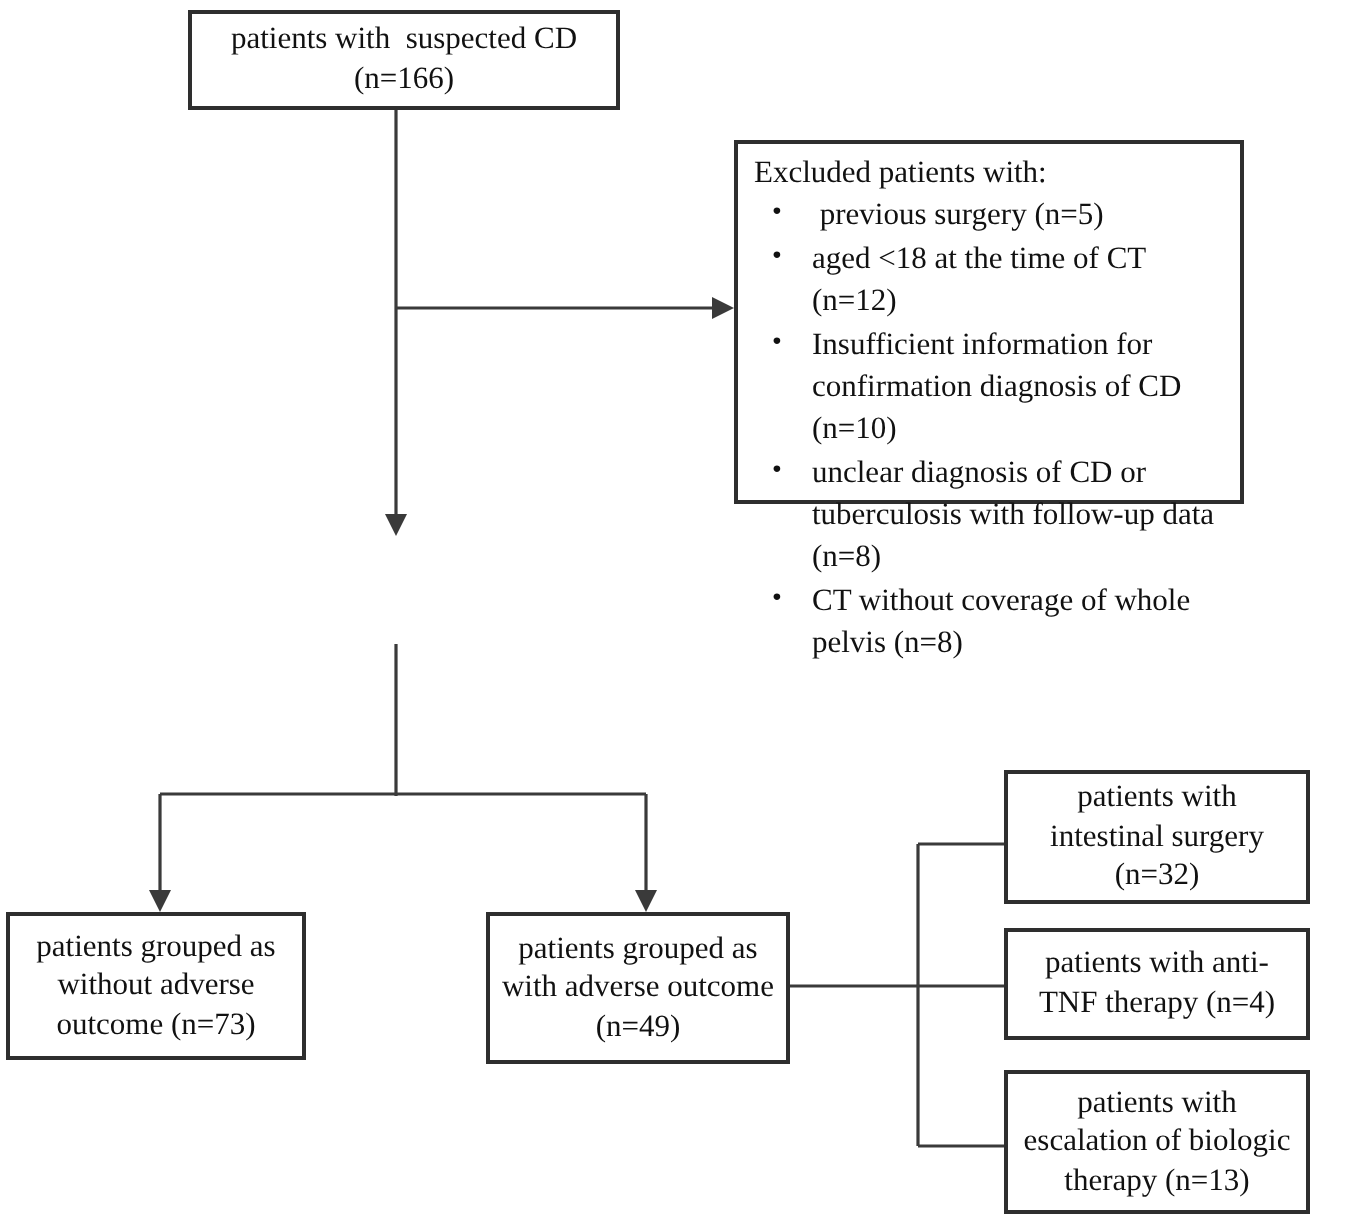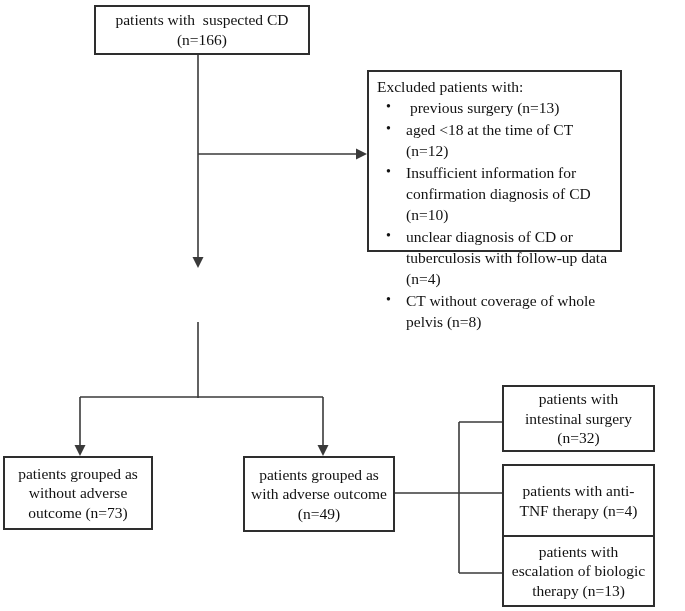--- a/index.html
+++ b/index.html
@@ -92,33 +92,33 @@
   <div class="box" style="left:94px;top:5px;width:216px;height:50px;">
     <div class="txt">patients with  suspected CD
 (n=166)</div>
   </div>
 
   <div class="box excluded" style="left:367px;top:70px;width:255px;height:182px;">
     <p class="title">Excluded patients with:</p>
     <ul>
       <li>
         <span class="bullet">•</span>
-        <span class="item-text"> previous surgery (n=13)</span>
+        <span class="item-text"> previous surgery (n=5)</span>
       </li>
       <li>
         <span class="bullet">•</span>
         <span class="item-text">aged &lt;18 at the time of CT (n=12)</span>
       </li>
       <li>
         <span class="bullet">•</span>
         <span class="item-text">Insufficient information for confirmation diagnosis of CD (n=10)</span>
       </li>
       <li>
         <span class="bullet">•</span>
-        <span class="item-text">unclear diagnosis of CD or tuberculosis with follow-up data (n=4)</span>
+        <span class="item-text">unclear diagnosis of CD or tuberculosis with follow-up data (n=8)</span>
       </li>
       <li>
         <span class="bullet">•</span>
         <span class="item-text">CT without coverage of whole pelvis (n=8)</span>
       </li>
     </ul>
   </div>
 
 
   <div class="box" style="left:3px;top:456px;width:150px;height:74px;">
@@ -132,21 +132,21 @@
 with adverse outcome
 (n=49)</div>
   </div>
 
   <div class="box" style="left:502px;top:385px;width:153px;height:67px;">
     <div class="txt">patients with
 intestinal surgery
 (n=32)</div>
   </div>
 
-  <div class="box" style="left:502px;top:464px;width:153px;height:73px;">
+  <div class="box" style="left:502px;top:464px;width:153px;height:56px;">
     <div class="txt">patients with anti-
 TNF therapy (n=4)</div>
   </div>
 
   <div class="box" style="left:502px;top:535px;width:153px;height:72px;">
     <div class="txt">patients with
 escalation of biologic
 therapy (n=13)</div>
   </div>
 

